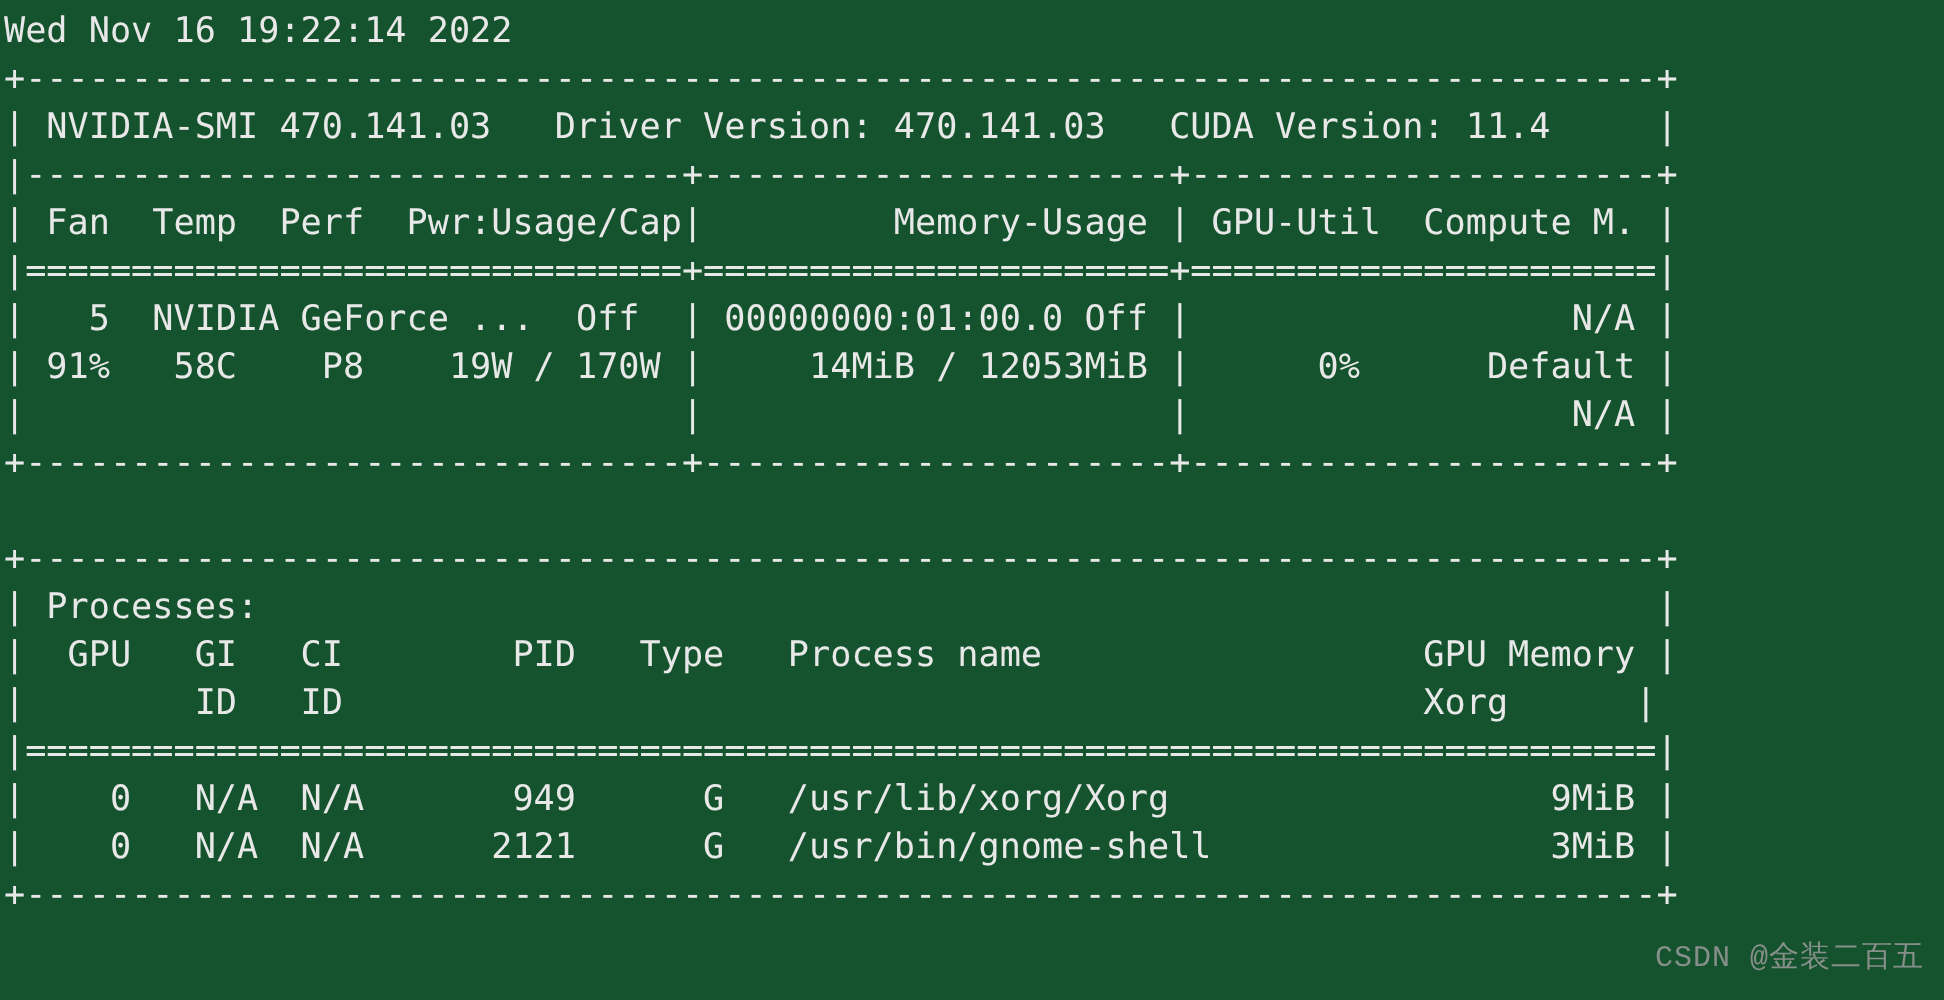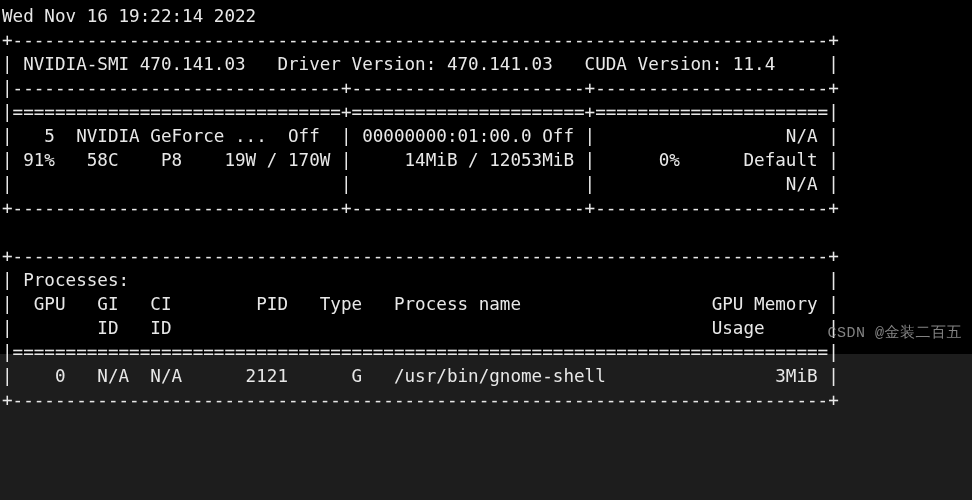--- a/index.html
+++ b/index.html
@@ -9,22 +9,22 @@
   }
   body {
     width: 972px;
     height: 500px;
     overflow: hidden;
     font-family: "DejaVu Sans Mono", "Liberation Mono", monospace;
   }
   #terminal {
     position: relative;
     width: 972px;
-    height: 354px;
-    background: #000000;
+    height: 500px;
+    background: #14532d;
     color: #e8e8e8;
     font-family: "DejaVu Sans Mono", "Liberation Mono", monospace;
     font-size: 17.6px;
     line-height: 24px;
     letter-spacing: 0px;
     padding: 4px 0 0 0;
     box-sizing: border-box;
   }
   .term-line {
     white-space: pre;
@@ -54,29 +54,31 @@
 </style>
 </head>
 <body>
 
 <div id="terminal">
 
   <pre class="term-line">Wed Nov 16 19:22:14 2022</pre>
   <pre class="term-line">+-----------------------------------------------------------------------------+</pre>
   <pre class="term-line">| NVIDIA-SMI 470.141.03   Driver Version: 470.141.03   CUDA Version: 11.4     |</pre>
   <pre class="term-line">|-------------------------------+----------------------+----------------------+</pre>
+  <pre class="term-line">| Fan  Temp  Perf  Pwr:Usage/Cap|         Memory-Usage | GPU-Util  Compute M. |</pre>
   <pre class="term-line">|===============================+======================+======================|</pre>
   <pre class="term-line">|   5  NVIDIA GeForce ...  Off  | 00000000:01:00.0 Off |                  N/A |</pre>
   <pre class="term-line">| 91%   58C    P8    19W / 170W |     14MiB / 12053MiB |      0%      Default |</pre>
   <pre class="term-line">|                               |                      |                  N/A |</pre>
   <pre class="term-line">+-------------------------------+----------------------+----------------------+</pre>
   <pre class="term-line blank"></pre>
   <pre class="term-line">+-----------------------------------------------------------------------------+</pre>
   <pre class="term-line">| Processes:                                                                  |</pre>
   <pre class="term-line">|  GPU   GI   CI        PID   Type   Process name                  GPU Memory |</pre>
-  <pre class="term-line">|        ID   ID                                                   Usage      |</pre>
+  <pre class="term-line">|        ID   ID                                                   Xorg      |</pre>
   <pre class="term-line">|=============================================================================|</pre>
+  <pre class="term-line">|    0   N/A  N/A       949      G   /usr/lib/xorg/Xorg                  9MiB |</pre>
   <pre class="term-line">|    0   N/A  N/A      2121      G   /usr/bin/gnome-shell                3MiB |</pre>
   <pre class="term-line">+-----------------------------------------------------------------------------+</pre>
 
   <div id="watermark">CSDN @金装二百五</div>
 
 </div>
 
 </body></html>

